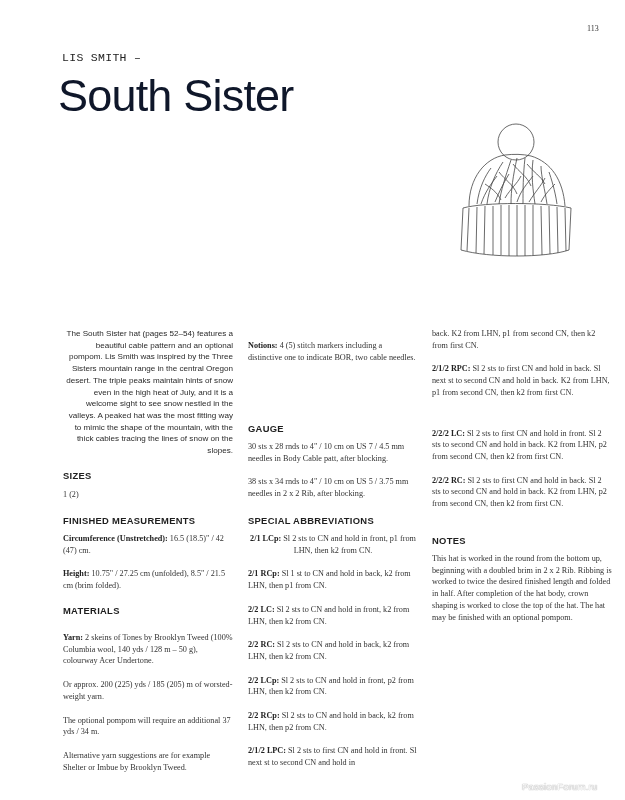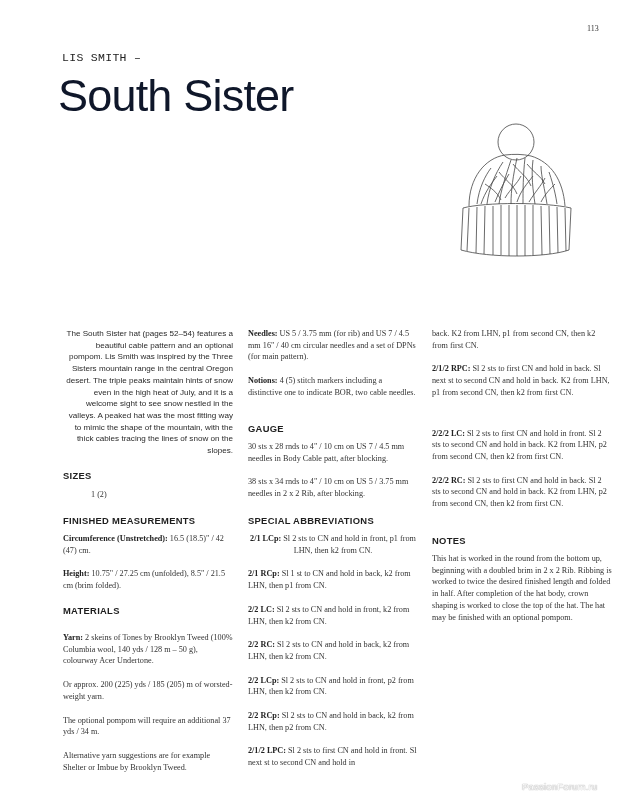--- a/index.html
+++ b/index.html
@@ -34,40 +34,39 @@
   <path d="M30 66 C36 70 42 74 46 82 M44 54 C50 62 58 66 62 76 M58 46 C64 54 72 58 76 68 M72 46 C78 54 86 58 90 66"></path>
   <path d="M8 90 C30 84 90 84 116 90 L114 132 C90 140 34 140 6 132 Z"></path>
   <path d="M14 90 L12 133 M22 89 L21 135 M30 88 L29 136 M38 88 L38 137 M46 87 L46 137 M54 87 L54 138 M62 87 L62 138 M70 87 L70 138 M78 87 L78 137 M86 88 L87 137 M94 88 L95 136 M102 89 L103 135 M110 90 L111 133"></path>
 </svg>
 
 <div class="col col1">
   <p class="intro">The South Sister hat (pages 52–54) features a beautiful cable pattern and an optional pompom. Lis Smith was inspired by the Three Sisters mountain range in the central Oregon desert. The triple peaks maintain hints of snow even in the high heat of July, and it is a welcome sight to see snow nestled in the valleys. A peaked hat was the most fitting way to mimic the shape of the mountain, with the thick cables tracing the lines of snow on the slopes.</p>
 
   <div class="blk" style="top:142px;">
     <h2>SIZES</h2>
-    <p class="body" style="margin-top:8px;margin-left:28px;">1 (2)</p>
+    <p class="body" style="margin-top:8px;">1 (2)</p>
   </div>
 
   <div class="blk" style="top:187px;">
     <h2>FINISHED MEASUREMENTS</h2>
     <p class="body" style="margin-top:7px;"><b>Circumference (Unstretched):</b><span> 16.5 (18.5)" / 42 (47) cm.</span></p>
     <p class="body" style="margin-top:12px;"><b>Height:</b><span> 10.75" / 27.25 cm (unfolded), 8.5" / 21.5 cm (brim folded).</span></p>
   </div>
 
   <div class="blk" style="top:277px;">
     <h2>MATERIALS</h2>
     <p class="body" style="margin-top:16px;"><b>Yarn:</b><span> 2 skeins of Tones by Brooklyn Tweed (100% Columbia wool, 140 yds / 128 m – 50 g), colourway Acer Undertone.</span></p>
     <p class="body" style="margin-top:12px;">Or approx. 200 (225) yds / 185 (205) m of worsted-weight yarn.</p>
     <p class="body" style="margin-top:12px;">The optional pompom will require an additional 37 yds / 34 m.</p>
     <p class="body" style="margin-top:12px;">Alternative yarn suggestions are for example Shelter or Imbue by Brooklyn Tweed.</p>
   </div>
 </div>
 
 <div class="col col2">
-  <p class="body"><b>Needles:</b><span> US 5 / 3.75 mm (for rib) and US 7 / 4.5 mm 16" / 40 cm circular needles and a set of DPNs (for main pattern).</span></p>
   <p class="body" style="margin-top:12px;"><b>Notions:</b><span> 4 (5) stitch markers including a distinctive one to indicate BOR, two cable needles.</span></p>
 
   <div class="blk" style="top:95px;">
     <h2>GAUGE</h2>
     <p class="body" style="margin-top:7px;">30 sts x 28 rnds to 4" / 10 cm on US 7 / 4.5 mm needles in Body Cable patt, after blocking.</p>
     <p class="body" style="margin-top:12px;">38 sts x 34 rnds to 4" / 10 cm on US 5 / 3.75 mm needles in 2 x 2 Rib, after blocking.</p>
   </div>
 
   <div class="blk" style="top:187px;">
     <h2>SPECIAL ABBREVIATIONS</h2>

